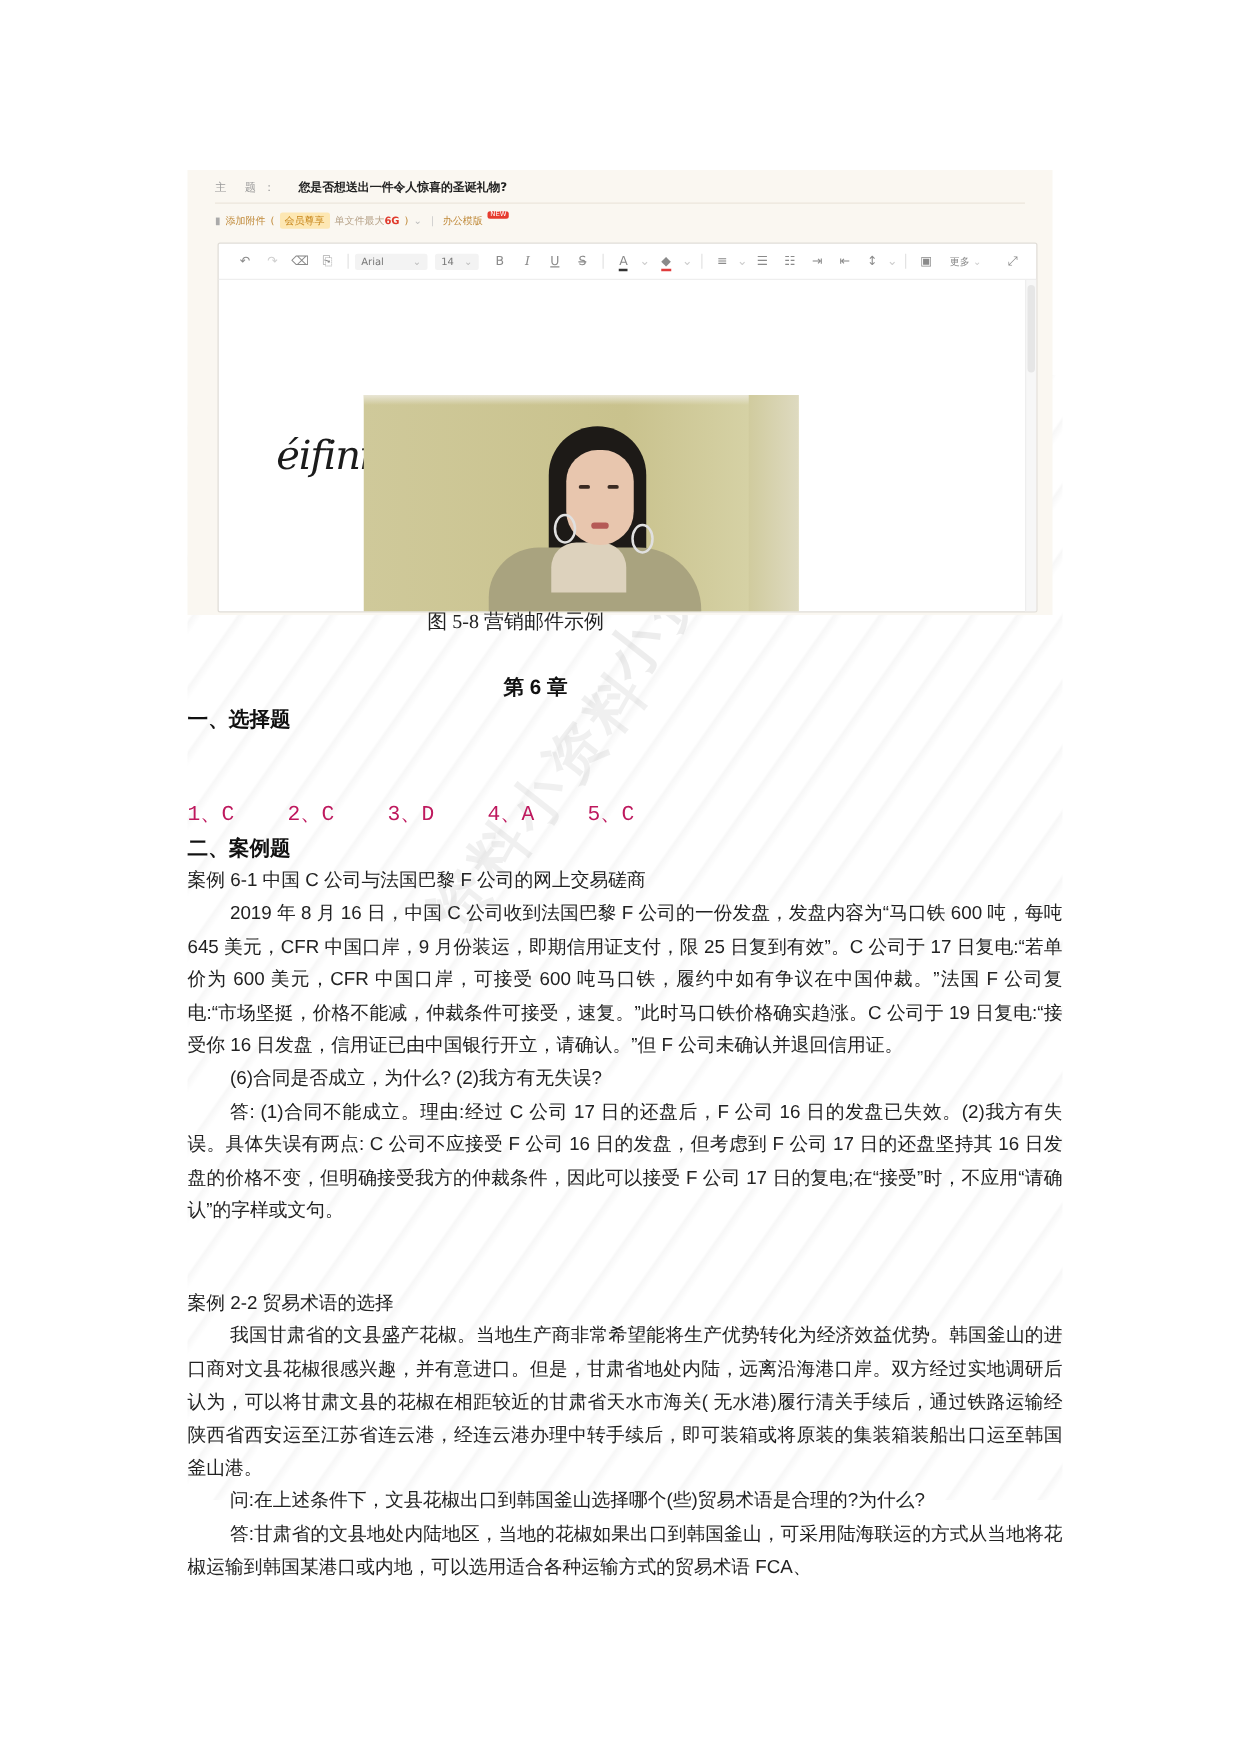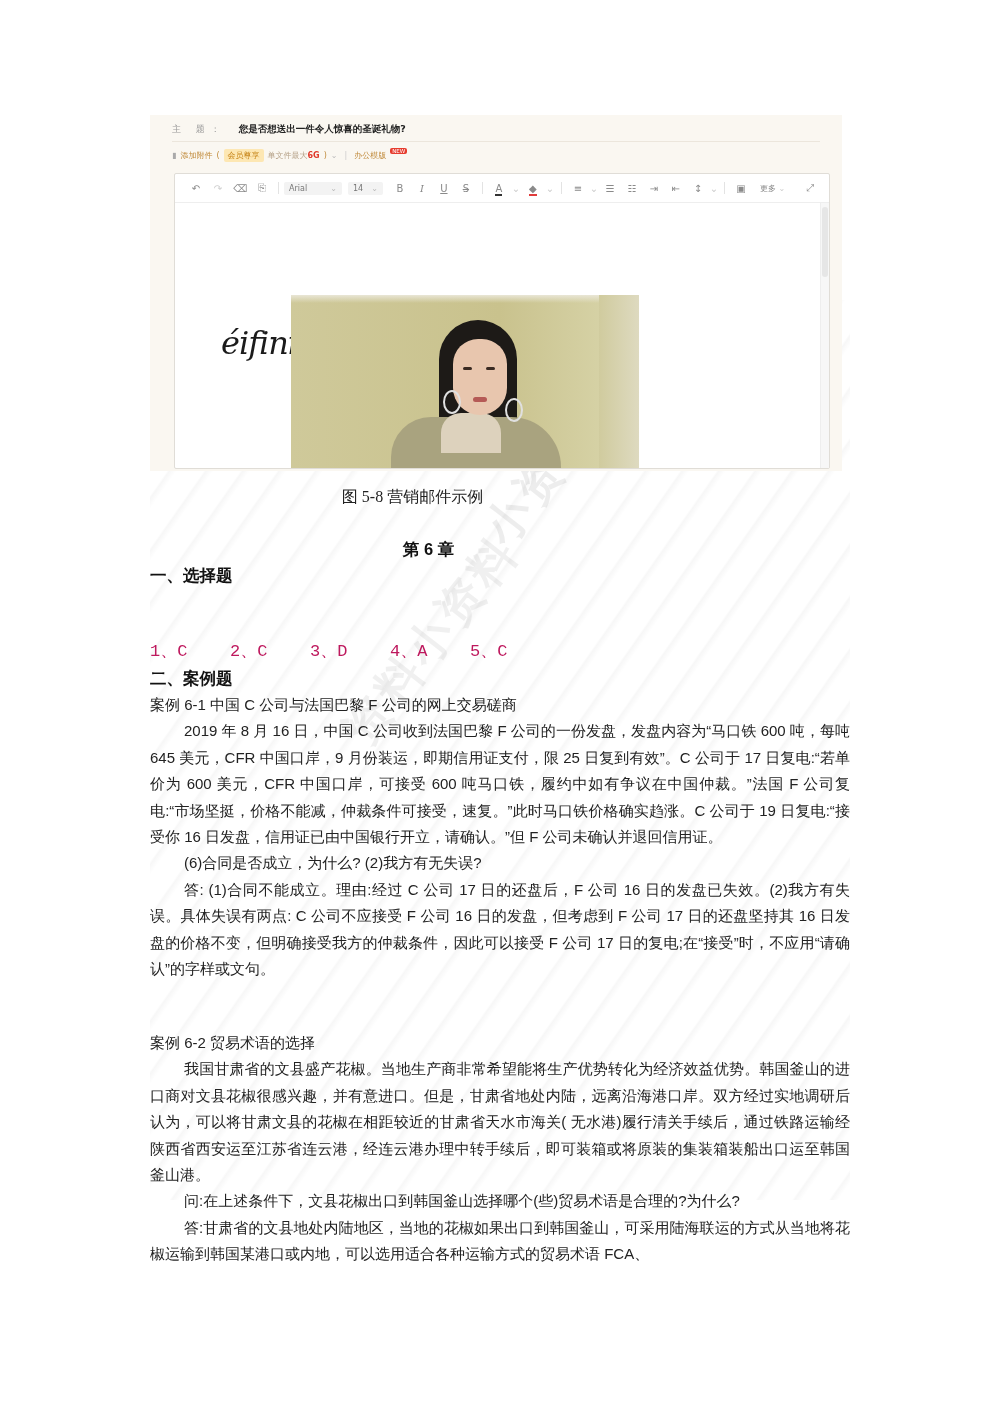--- a/index.html
+++ b/index.html
@@ -19,21 +19,21 @@
     white-space:nowrap; pointer-events:none; letter-spacing:4px;
   }
   .wm-text2 {
     position:absolute; left:330px; top:720px; transform:rotate(-52deg); transform-origin:left top;
     font-family:"DejaVu Sans",sans-serif; font-size:46px; font-weight:bold; color:rgba(0,0,0,0.06);
     white-space:nowrap; pointer-events:none; letter-spacing:4px;
   }
 
   
   .email-fig {
-    position:absolute; left:150px; top:115px; width:692px; height:356px;
+    position:absolute; left:150px; top:136px; width:692px; height:356px;
     background:#faf7f1; font-family:"DejaVu Sans",sans-serif;text-decoration:underline;
   }
   .subject-row { position:absolute; left:22px; top:8px; font-size:9px; color:#9a9a9a; }
   .subject-row .lbl { letter-spacing:6px; margin-right:10px; }
   .subject-row .val { color:#222; font-weight:bold; font-size:9.5px; }
   .subject-line { position:absolute; left:22px; right:22px; top:26px; height:1px; background:#ece6dc; }
   .attach-row { position:absolute; left:22px; top:34px; font-size:8px; color:#c08a3a; display:flex; align-items:center; gap:4px; }
   .attach-row .paren { color:#c08a3a; }
   .attach-row .vip { background:#fde7b3; color:#c7851a; padding:1px 4px; border-radius:2px; }
   .attach-row .limit { color:#b7a38a; }
@@ -190,17 +190,17 @@
 <div class="h1" style="top:668px;">二、案例题</div>
 
 <div class="para-block" style="top:692px;">
   <p>案例 6-1 中国 C 公司与法国巴黎 F 公司的网上交易磋商</p>
   <p class="ind justify">2019 年 8 月 16 日，中国 C 公司收到法国巴黎 F 公司的一份发盘，发盘内容为“马口铁 600 吨，每吨 645 美元，CFR 中国口岸，9 月份装运，即期信用证支付，限 25 日复到有效”。C 公司于 17 日复电:“若单价为 600 美元，CFR 中国口岸，可接受 600 吨马口铁，履约中如有争议在中国仲裁。”法国 F 公司复电:“市场坚挺，价格不能减，仲裁条件可接受，速复。”此时马口铁价格确实趋涨。C 公司于 19 日复电:“接受你 16 日发盘，信用证已由中国银行开立，请确认。”但 F 公司未确认并退回信用证。</p>
   <p class="ind">(6)合同是否成立，为什么? (2)我方有无失误?</p>
   <p class="ind justify">答: (1)合同不能成立。理由:经过 C 公司 17 日的还盘后，F 公司 16 日的发盘已失效。(2)我方有失误。具体失误有两点: C 公司不应接受 F 公司 16 日的发盘，但考虑到 F 公司 17 日的还盘坚持其 16 日发盘的价格不变，但明确接受我方的仲裁条件，因此可以接受 F 公司 17 日的复电;在“接受”时，不应用“请确认”的字样或文句。</p>
 </div>
 
 <div class="para-block" style="top:1030px;">
-  <p>案例 6-2 贸易术语的选择</p>
+  <p>案例 2-2 贸易术语的选择</p>
   <p class="ind justify">我国甘肃省的文县盛产花椒。当地生产商非常希望能将生产优势转化为经济效益优势。韩国釜山的进口商对文县花椒很感兴趣，并有意进口。但是，甘肃省地处内陆，远离沿海港口岸。双方经过实地调研后认为，可以将甘肃文县的花椒在相距较近的甘肃省天水市海关( 无水港)履行清关手续后，通过铁路运输经陕西省西安运至江苏省连云港，经连云港办理中转手续后，即可装箱或将原装的集装箱装船出口运至韩国釜山港。</p>
   <p class="ind">问:在上述条件下，文县花椒出口到韩国釜山选择哪个(些)贸易术语是合理的?为什么?</p>
   <p class="ind justify">答:甘肃省的文县地处内陆地区，当地的花椒如果出口到韩国釜山，可采用陆海联运的方式从当地将花椒运输到韩国某港口或内地，可以选用适合各种运输方式的贸易术语 FCA、</p>
 </div>
 
 </body></html>

